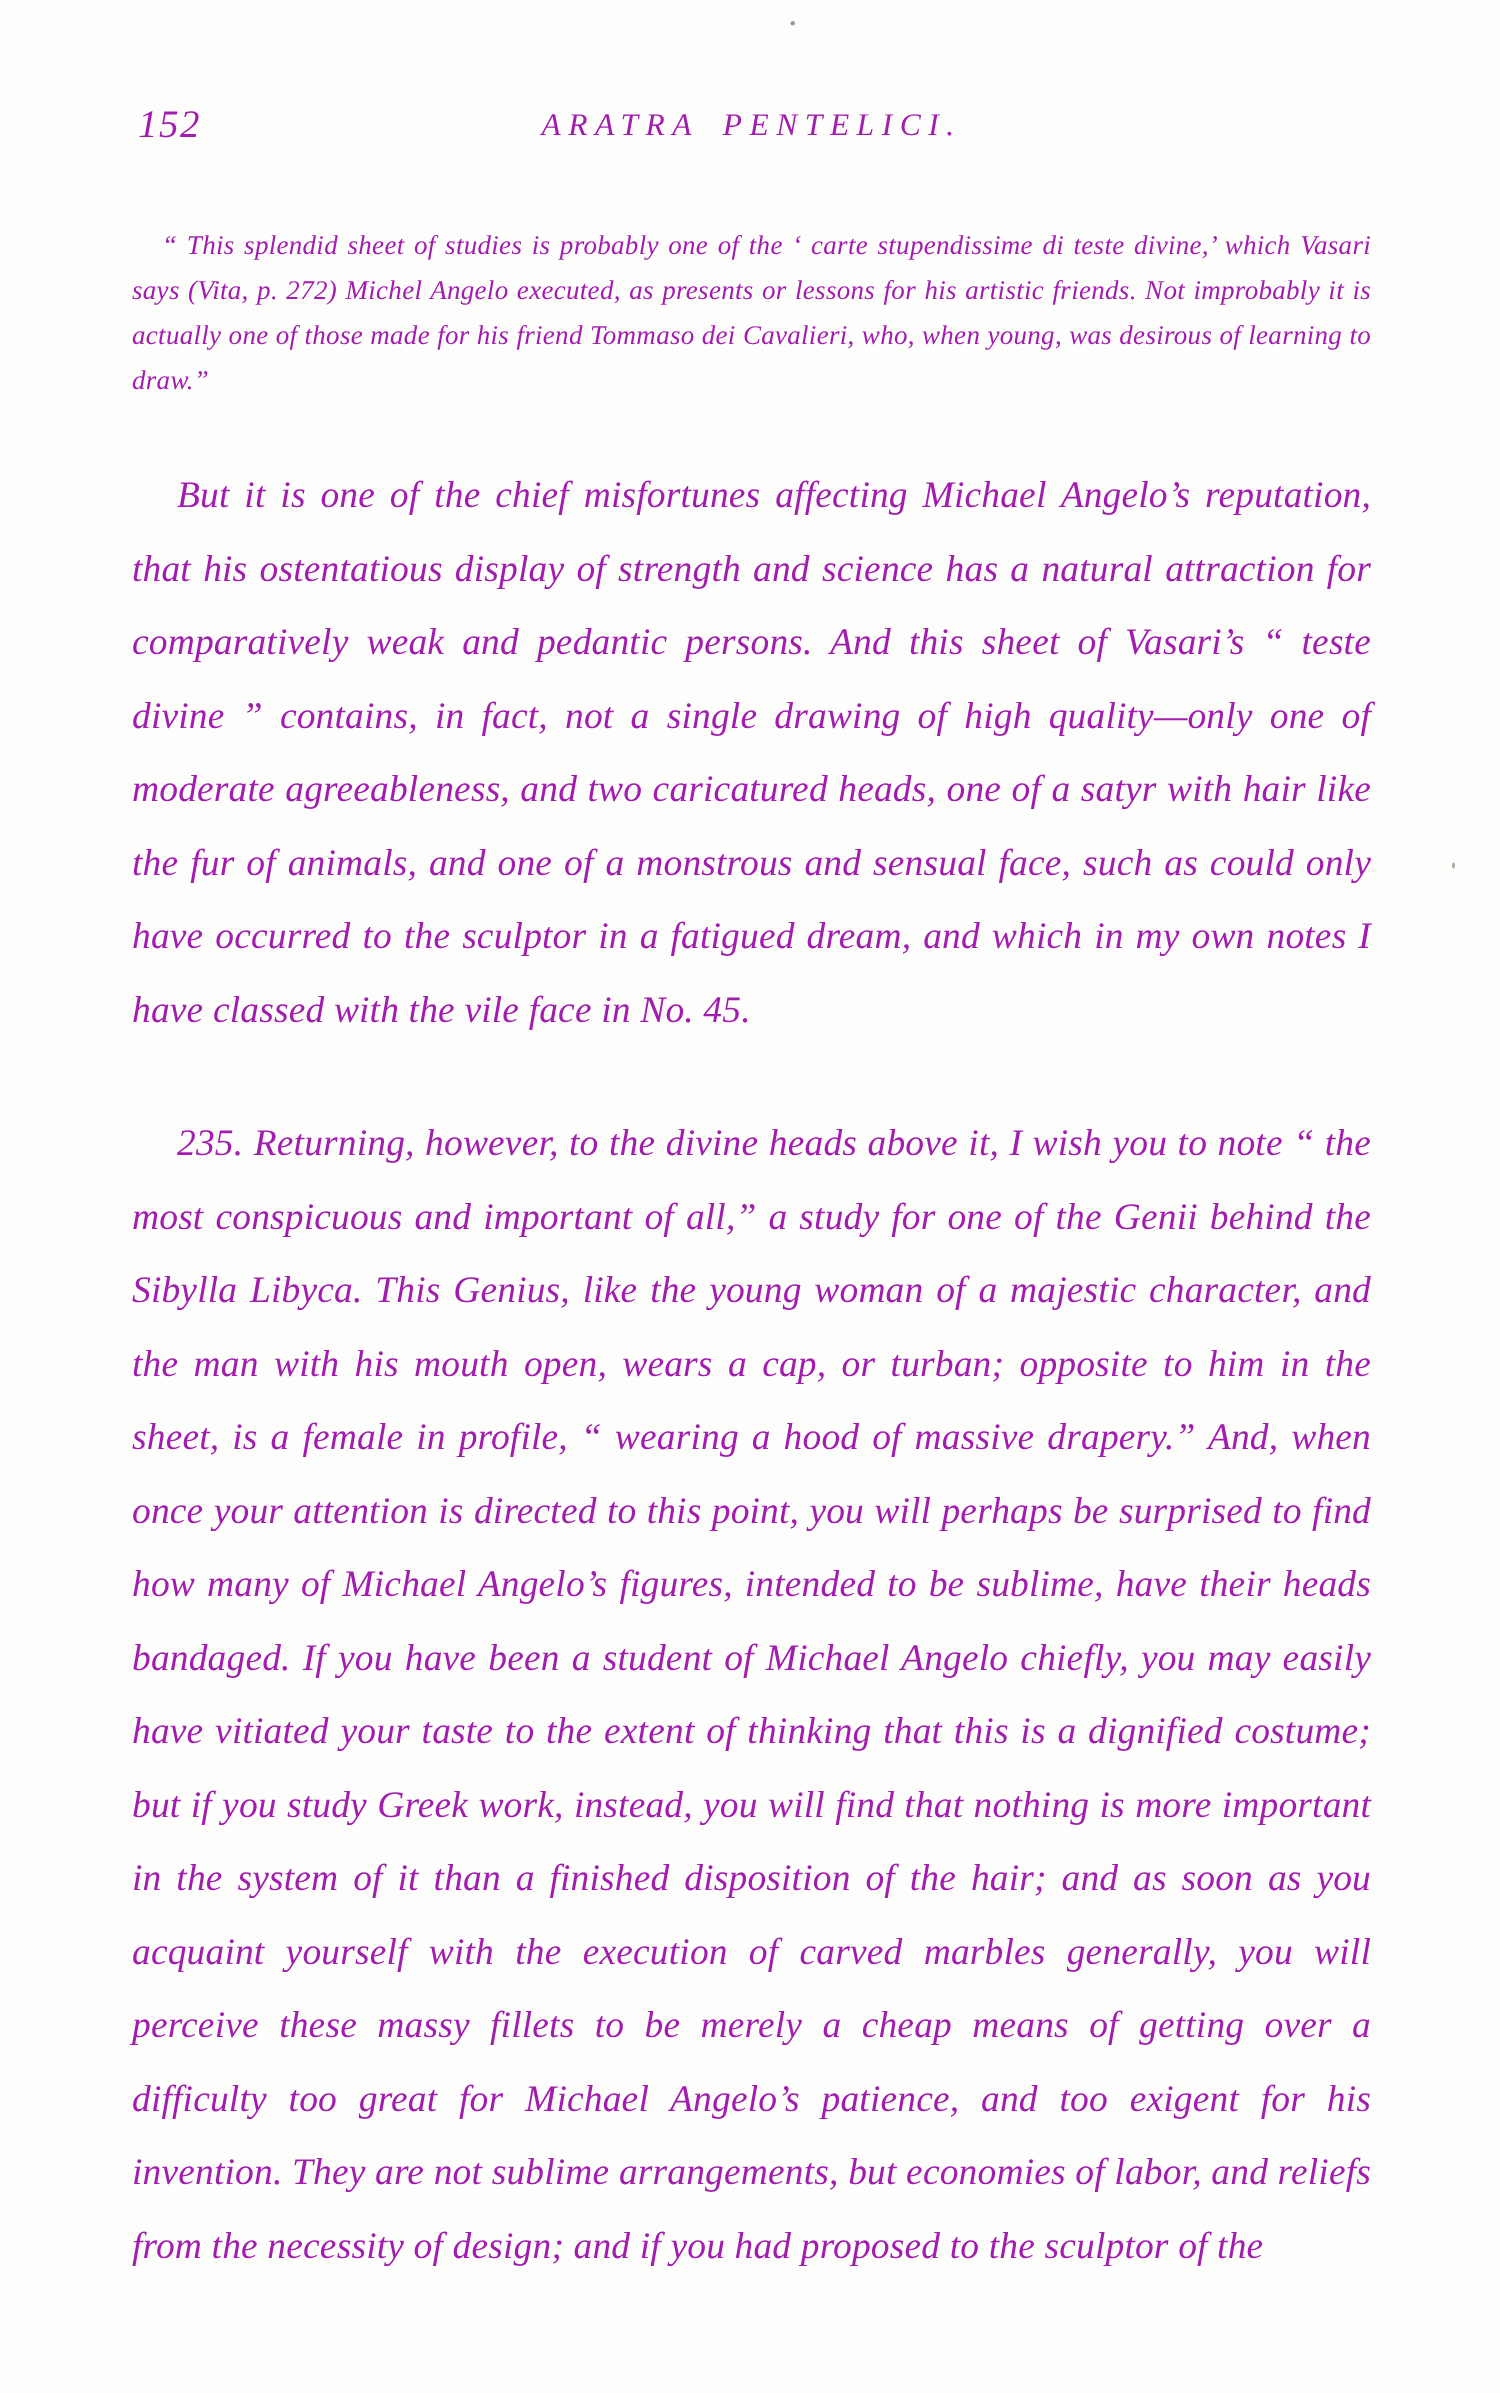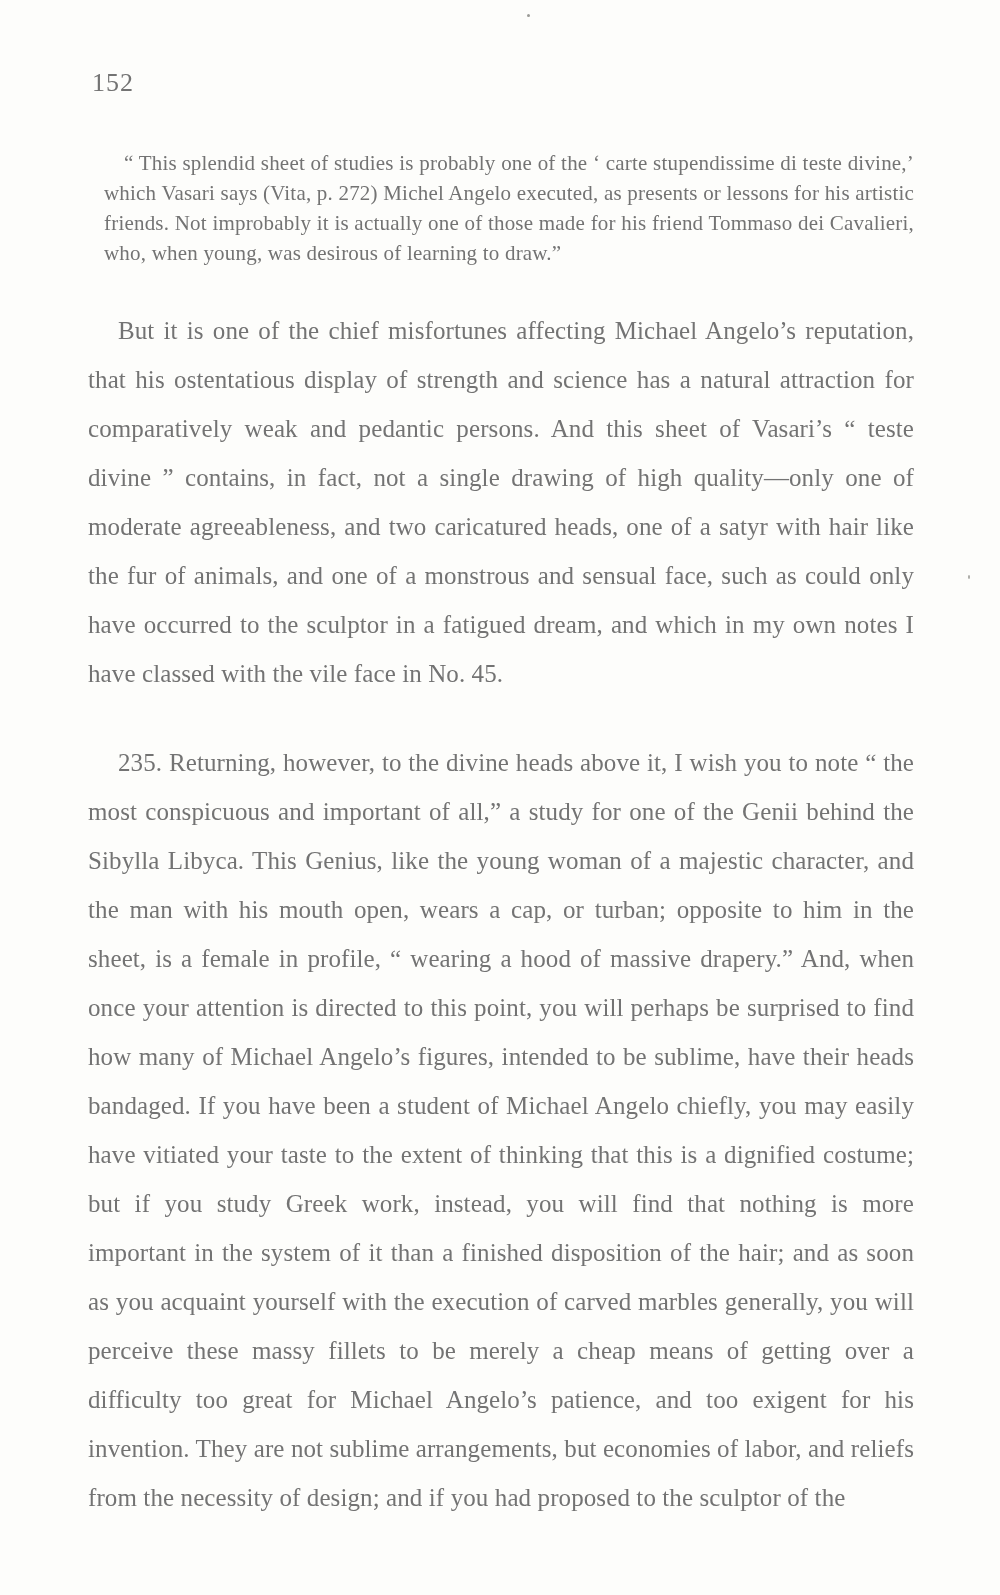--- a/index.html
+++ b/index.html
@@ -9,22 +9,23 @@
   }
   .page {
     position: relative;
     width: 1000px;
     height: 1595px;
     margin: 0 auto;
     background: #fdfdfb;
     box-sizing: border-box;
     padding: 68px 86px 0 88px;
     font-family: "Liberation Serif", "DejaVu Serif", serif;
-    color: #737373;
+    color: #a21caf;
     overflow: hidden;
+    font-style: italic;
   }
   .page-header {
     position: relative;
     height: 34px;
   }
   .page-number {
     position: absolute;
     left: 4px;
     top: 0;
     font-size: 26px;
@@ -34,22 +35,22 @@
     position: absolute;
     left: 0;
     right: 0;
     top: 3px;
     text-align: center;
     font-size: 21px;
     letter-spacing: 5px;
     word-spacing: 6px;
   }
   .quoted-excerpt {
-    margin: 46px 0 0 16px;
-    font-size: 21px;
+    margin: 46px 0 0 0;
+    font-size: 18px;
     line-height: 30px;
     text-align: justify;
     text-indent: 20px;
     letter-spacing: 0.2px;
   }
   .body-paragraph {
     margin: 0;
     font-size: 25px;
     line-height: 49px;
     text-align: justify;
@@ -84,20 +85,21 @@
 </head>
 <body>
 
 <div class="page">
 
   <span class="scan-speck-top"></span>
   <span class="scan-speck-right"></span>
 
   <div class="page-header">
     <span class="page-number">152</span>
+    <span class="running-head">ARATRA PENTELICI.</span>
   </div>
 
   <p class="quoted-excerpt">“ This splendid sheet of studies is probably one of the ‘ carte stupendissime di teste divine,’ which Vasari says (Vita, p. 272) Michel Angelo executed, as presents or lessons for his artistic friends.  Not improbably it is actually one of those made for his friend Tommaso dei Cavalieri, who, when young, was desirous of learning to draw.”</p>
 
   <p class="body-paragraph first">But it is one of the chief misfortunes affecting Michael Angelo’s reputation, that his ostentatious display of strength and science has a natural attraction for comparatively weak and pedantic persons.  And this sheet of Vasari’s “ teste divine ” contains, in fact, not a single drawing of high quality—only one of moderate agreeableness, and two caricatured heads, one of a satyr with hair like the fur of animals, and one of a monstrous and sensual face, such as could only have occurred to the sculptor in a fatigued dream, and which in my own notes I have classed with the vile face in No. 45.</p>
 
   <p class="body-paragraph second">235. Returning, however, to the divine heads above it, I wish you to note “ the most conspicuous and important of all,” a study for one of the Genii behind the Sibylla Libyca. This Genius, like the young woman of a majestic character, and the man with his mouth open, wears a cap, or turban; opposite to him in the sheet, is a female in profile, “ wearing a hood of massive drapery.”   And, when once your attention is directed to this point, you will perhaps be surprised to find how many of Michael Angelo’s figures, intended to be sublime, have their heads bandaged.   If you have been a student of Michael Angelo chiefly, you may easily have vitiated your taste to the extent of thinking that this is a dignified costume; but if you study Greek work, instead, you will find that nothing is more important in the system of it than a finished disposition of the hair; and as soon as you acquaint yourself with the execution of carved marbles generally, you will perceive these massy fillets to be merely a cheap means of getting over a difficulty too great for Michael Angelo’s patience, and too exigent for his invention.   They are not sublime arrangements, but economies of labor, and reliefs from the necessity of design; and if you had proposed to the sculptor of the</p>
 
 </div>
 

